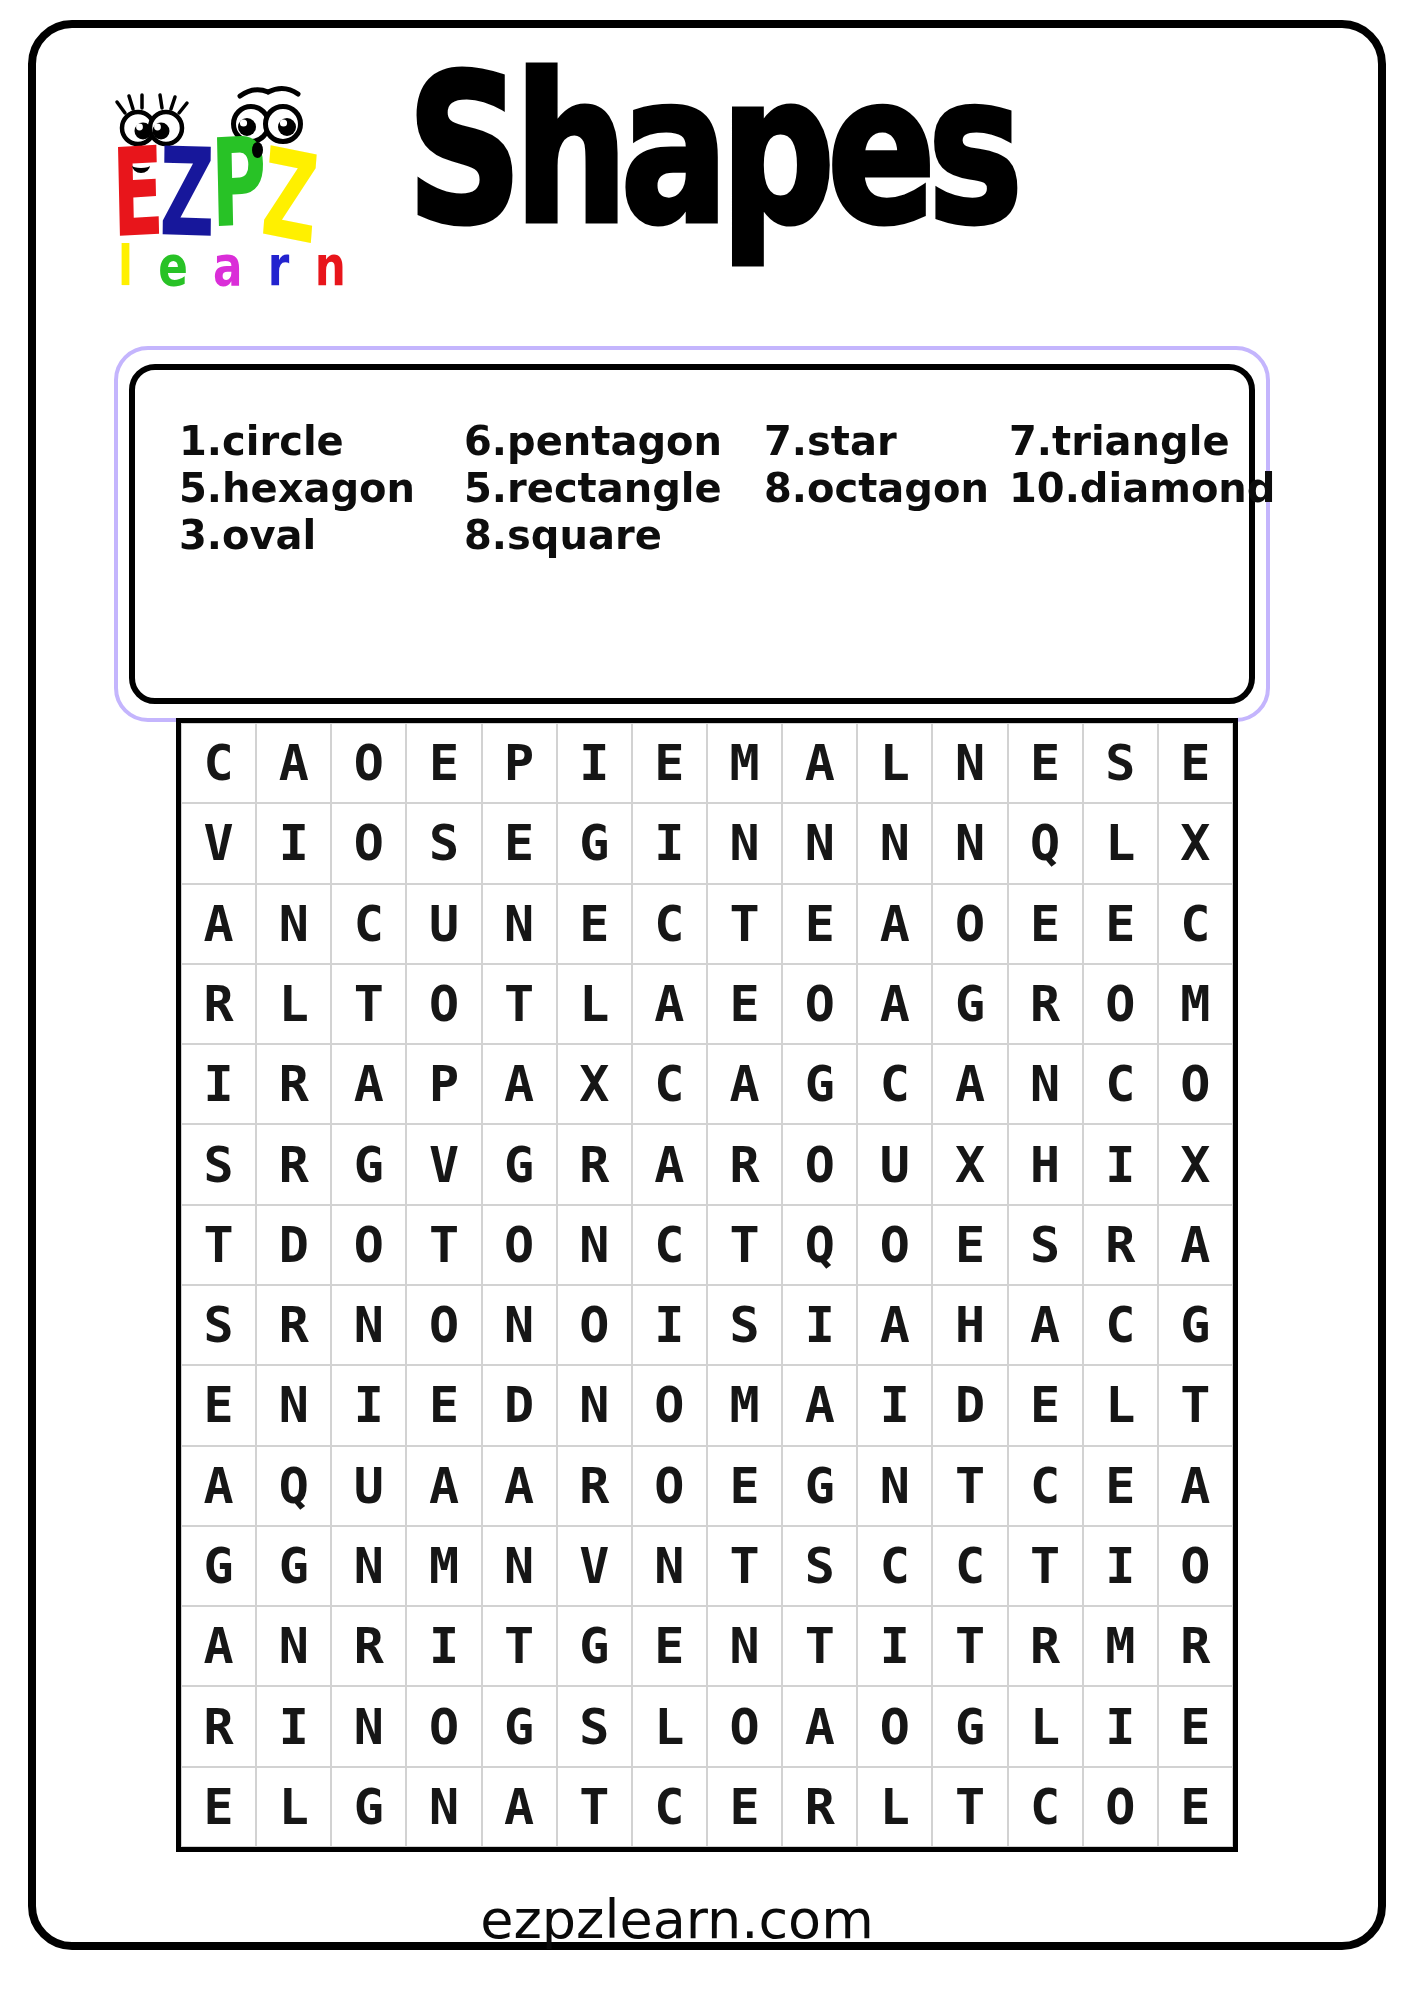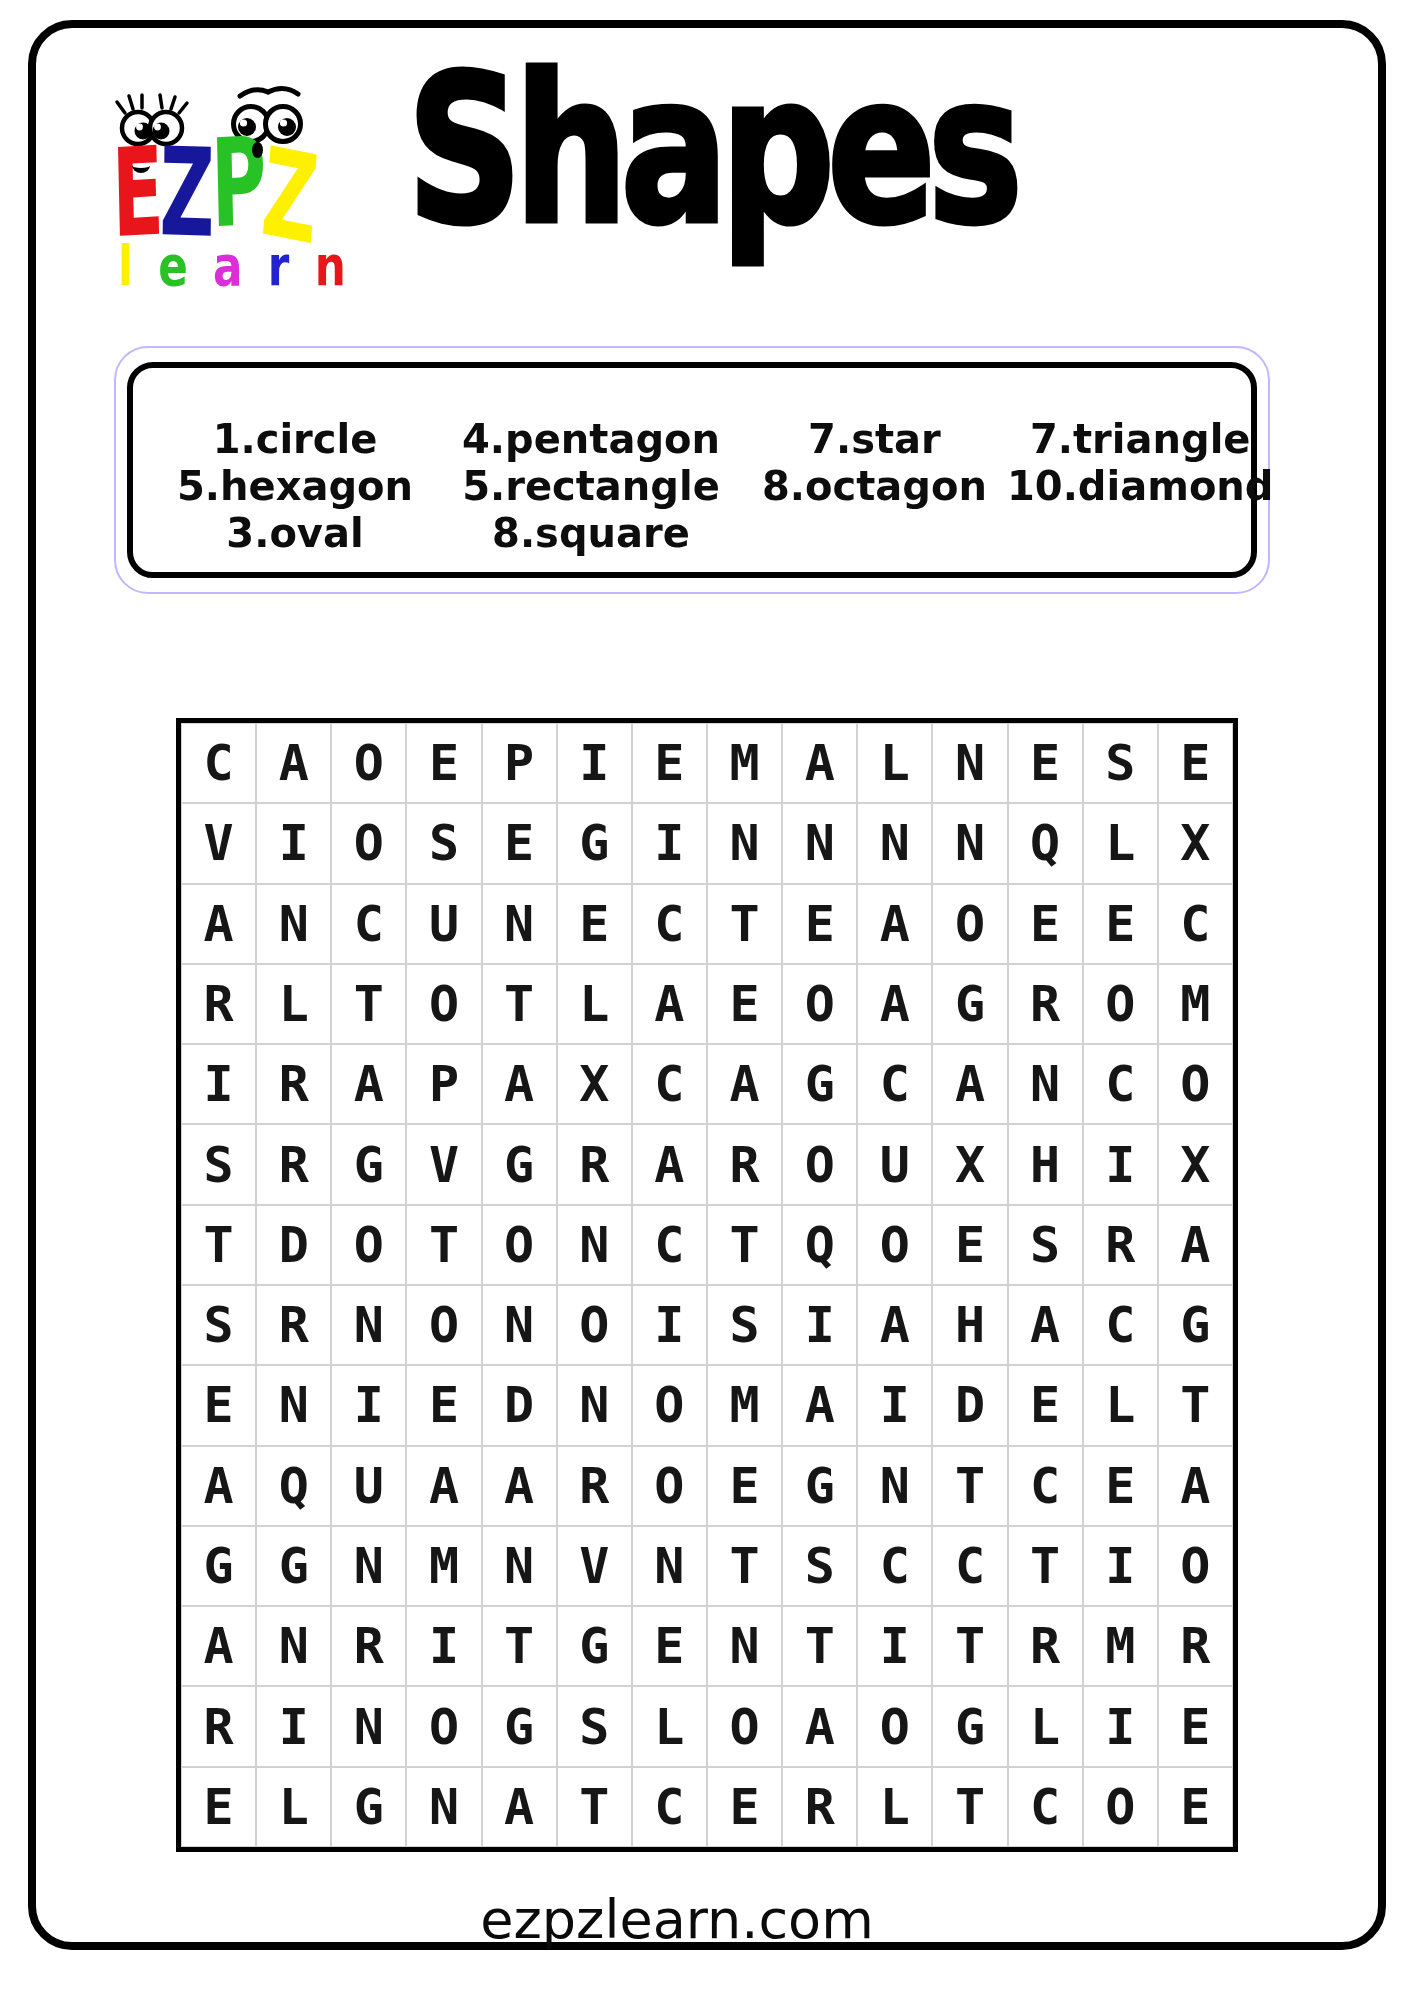--- a/index.html
+++ b/index.html
@@ -30,22 +30,22 @@
                justify-content:space-between;font-size:56px;line-height:44px;font-weight:900;
                transform:scaleX(0.78);transform-origin:left top;}
   .logo-bottom span{display:inline-block;}
 
   
   .title{position:absolute;left:330px;top:50px;width:700px;margin:0;text-align:center;
          font-size:205px;line-height:200px;font-weight:900;letter-spacing:-10px;color:#000;
          -webkit-text-stroke:5px #000;transform:scaleX(0.78);transform-origin:50% 0;}
 
   
-  .word-box-outer{position:absolute;left:114px;top:346px;width:1156px;height:248px;
-                  border:2px solid #c4b5fd;border-radius:34px;box-sizing:border-box;text-align:center;}
+  .word-box-outer{position:absolute;left:114px;top:346px;width:1156px;height:376px;
+                  border:4px solid #c4b5fd;border-radius:34px;box-sizing:border-box;}
   .word-box-inner{position:absolute;left:11px;right:11px;top:14px;bottom:14px;
                   border:6px solid #000;border-radius:26px;}
   .word-col{position:absolute;top:0;padding-top:48px;}
   .word{font-size:40px;line-height:47px;font-weight:bold;color:#0d0d0d;white-space:nowrap;}
 
   
   .grid{position:absolute;left:176px;top:718px;width:1062px;height:1134px;
         border:5px solid #000;box-sizing:border-box;background:#fff;
         display:grid;grid-template-columns:repeat(14,1fr);grid-template-rows:repeat(14,1fr);}
   .cell{border:1px solid #d2d2d2;display:flex;align-items:center;justify-content:center;
@@ -111,21 +111,21 @@
   <h1 class="title">Shapes</h1>
 
   <div class="word-box-outer">
     <div class="word-box-inner">
       <div class="word-col" id="wc0" style="left:44px">
           <div class="word">1.circle</div>
           <div class="word">5.hexagon</div>
           <div class="word">3.oval</div>
         </div>
       <div class="word-col" id="wc1" style="left:329px">
-          <div class="word">4.pentagon</div>
+          <div class="word">6.pentagon</div>
           <div class="word">5.rectangle</div>
           <div class="word">8.square</div>
         </div>
       <div class="word-col" id="wc2" style="left:629px">
           <div class="word">7.star</div>
           <div class="word">8.octagon</div>
         </div>
       <div class="word-col" id="wc3" style="left:874px">
           <div class="word">7.triangle</div>
           <div class="word">10.diamond</div>

